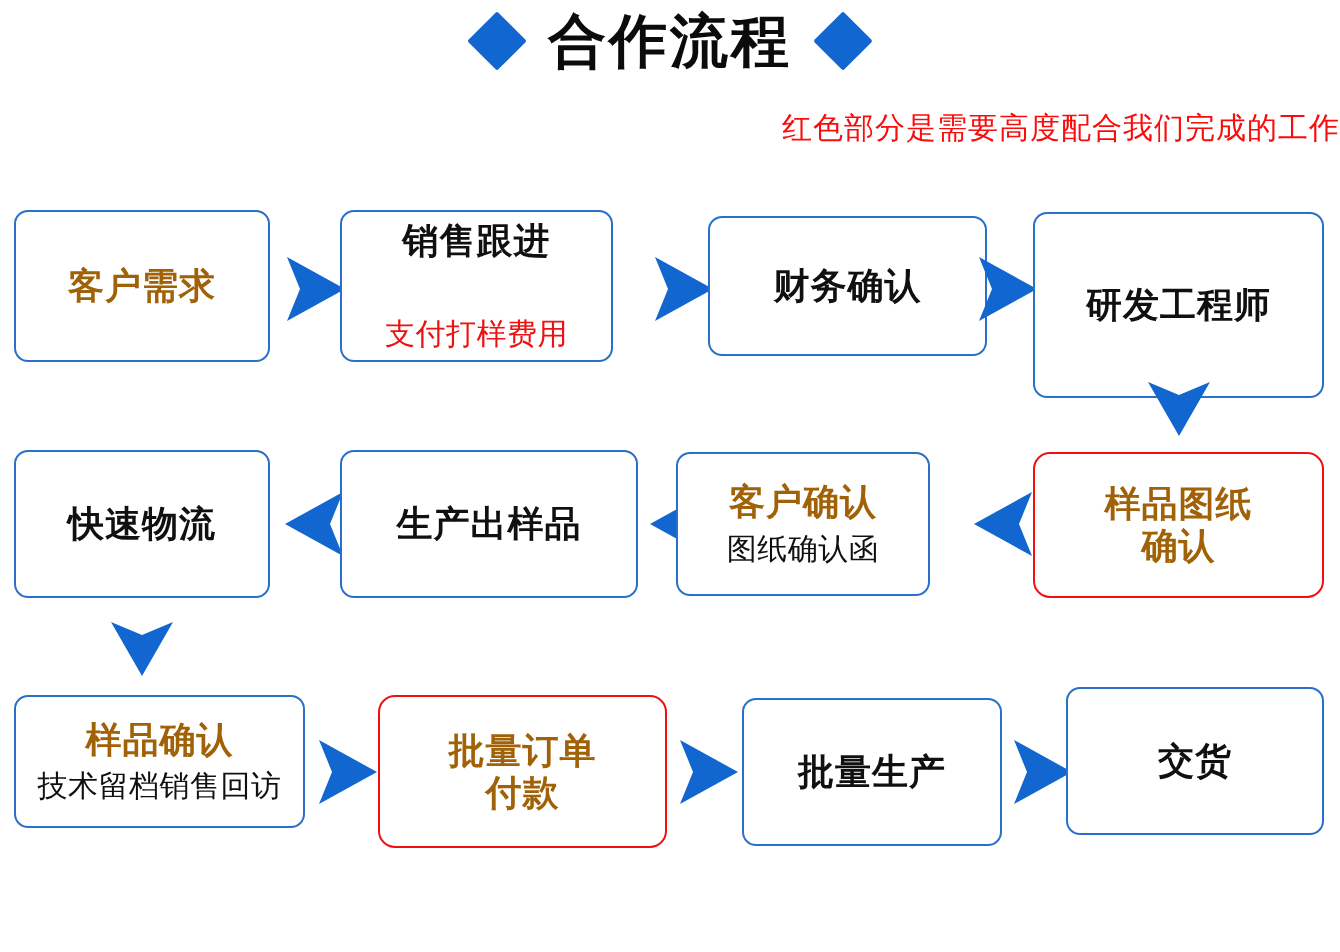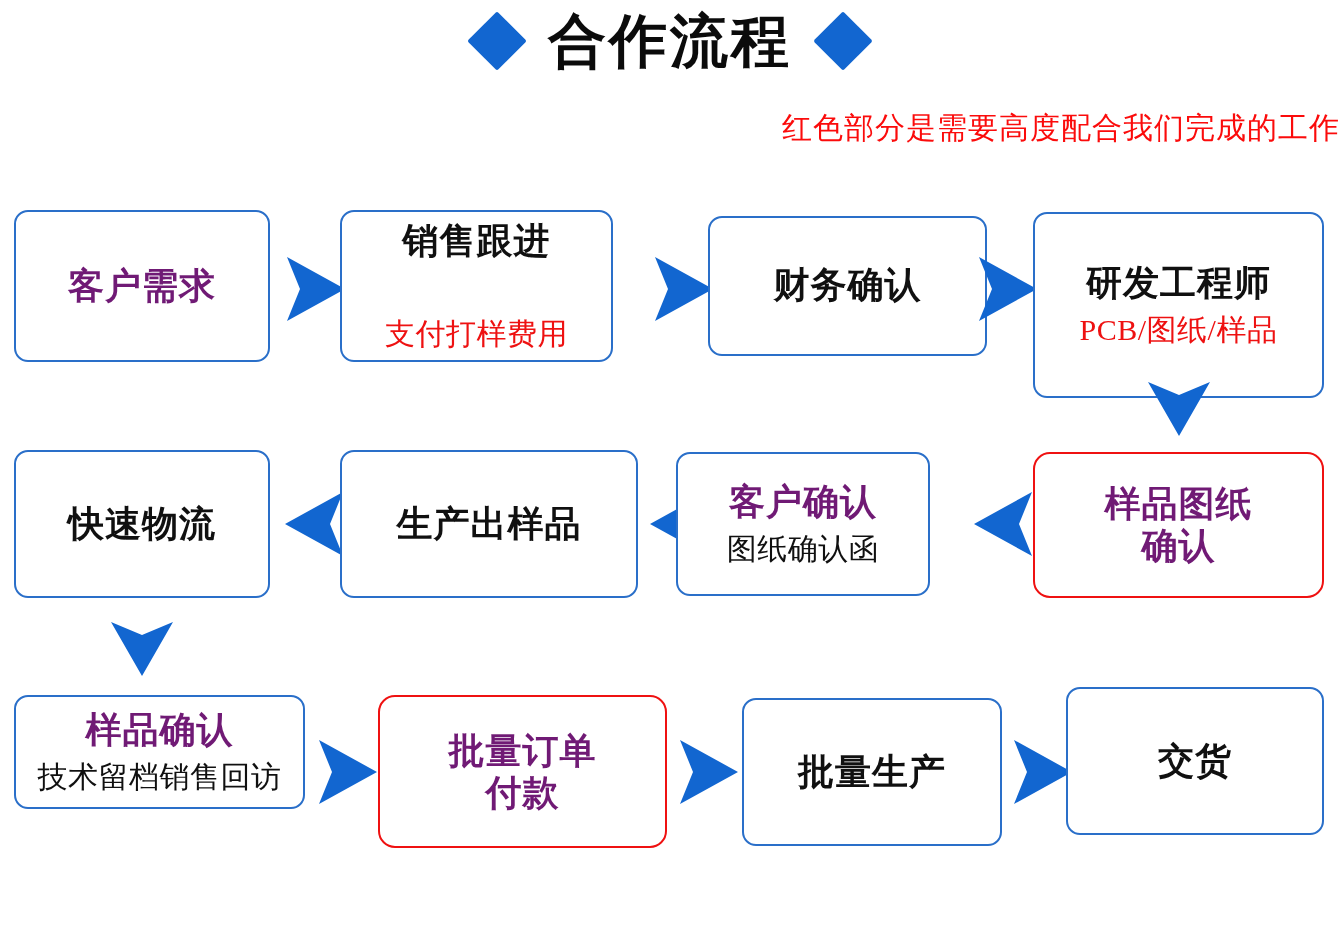--- a/index.html
+++ b/index.html
@@ -79,21 +79,21 @@
   }
   .box.red { border-color: #ef1111; border-radius: 17px; }
 
   .box .line-main {
     font-size: 36px;
     font-weight: bold;
     color: #101010;
     white-space: pre-line;
     letter-spacing: 1px;
   }
-  .box .line-main.red { color: #701a75; }
+  .box .line-main.red { color: #a16207; }
 
   .box .line-sub {
     font-size: 30px;
     font-weight: normal;
     color: #101010;
     margin-top: 9px;
     letter-spacing: 0.5px;
     white-space: nowrap;
   }
   .box .line-sub.red { color: #ee1111; font-family: Liberation Serif, serif; }
@@ -131,33 +131,32 @@
   <div class="line-main">销售跟进</div>
   <div class="line-sub red">支付打样费用</div>
 </div>
 
 <div class="arrow" style="left:651px; top:255px; width:66px; height:68px;">
   <svg width="66" height="68" viewBox="0 0 66 68">
     <path d="M4 2 L62 34 L4 66 L17 34 Z" fill="#1266d0"></path>
   </svg>
 </div>
 
-<div class="box" style="left:708px; top:216px; width:279px; height:140px;font-family:Liberation Serif, serif;">
+<div class="box" style="left:708px; top:216px; width:279px; height:140px;">
   <div class="line-main">财务确认</div>
 </div>
 
 <div class="arrow" style="left:975px; top:255px; width:66px; height:68px;">
   <svg width="66" height="68" viewBox="0 0 66 68">
     <path d="M4 2 L62 34 L4 66 L17 34 Z" fill="#1266d0"></path>
   </svg>
 </div>
 
 <div class="box" style="left:1033px; top:212px; width:291px; height:186px;">
   <div class="line-main">研发工程师</div>
-  <div class="line-sub red">PCB/图纸/样品</div>
 </div>
 
 <div class="arrow" style="left:1146px; top:378px; width:66px; height:62px;">
   <svg width="66" height="62" viewBox="0 0 66 62">
     <path d="M2 4 L33 58 L64 4 L33 17 Z" fill="#1266d0"></path>
   </svg>
 </div>
 
 <div class="box" style="left:14px; top:450px; width:256px; height:148px;">
   <div class="line-main">快速物流</div>
@@ -194,21 +193,21 @@
   <div class="line-main red">样品图纸
 确认</div>
 </div>
 
 <div class="arrow" style="left:109px; top:618px; width:66px; height:62px;">
   <svg width="66" height="62" viewBox="0 0 66 62">
     <path d="M2 4 L33 58 L64 4 L33 17 Z" fill="#1266d0"></path>
   </svg>
 </div>
 
-<div class="box" style="left:14px; top:695px; width:291px; height:114px;">
+<div class="box" style="left:14px; top:695px; width:291px; height:133px;">
   <div class="line-main red">样品确认</div>
   <div class="line-sub">技术留档销售回访</div>
 </div>
 
 <div class="arrow" style="left:315px; top:738px; width:66px; height:68px;">
   <svg width="66" height="68" viewBox="0 0 66 68">
     <path d="M4 2 L62 34 L4 66 L17 34 Z" fill="#1266d0"></path>
   </svg>
 </div>
 

